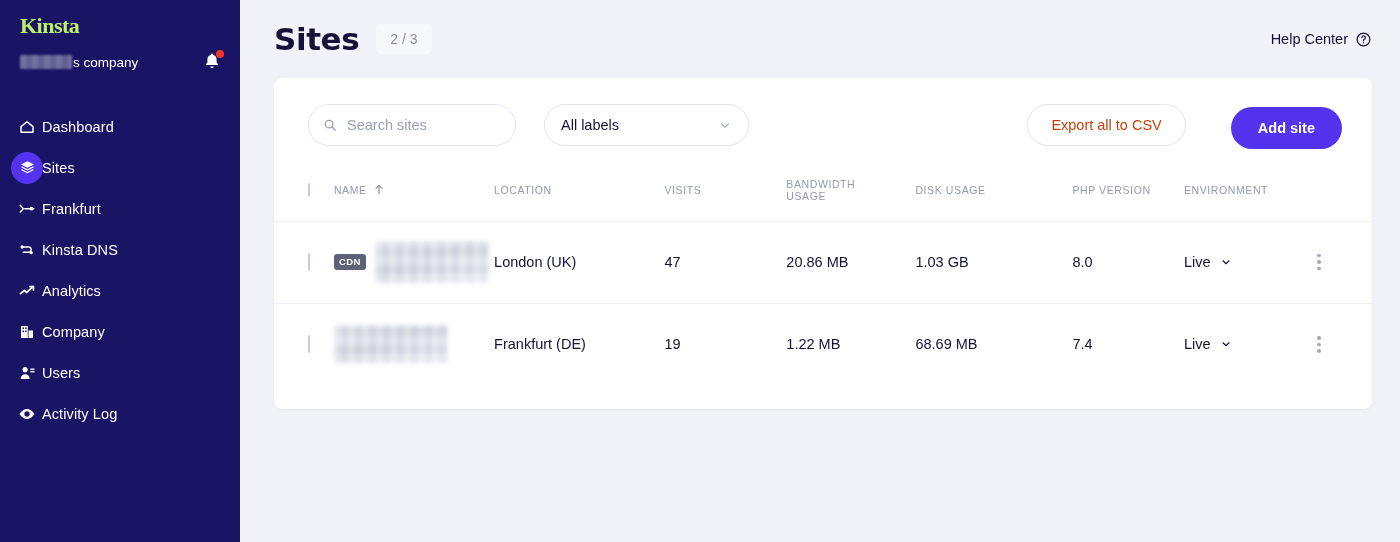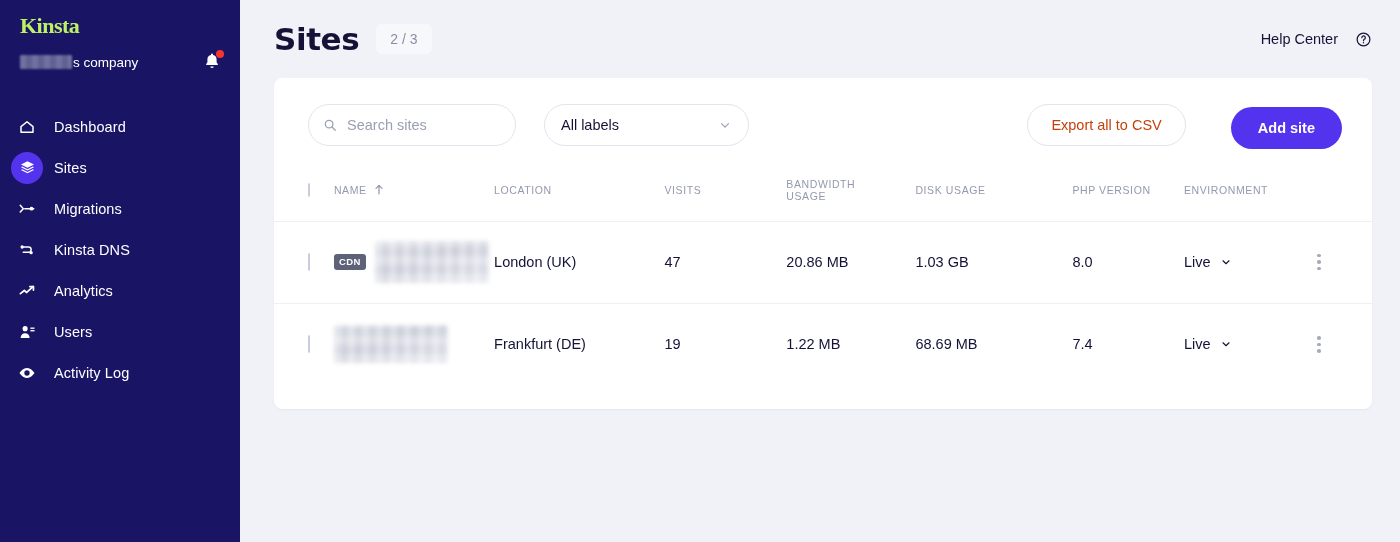--- a/index.html
+++ b/index.html
@@ -57,21 +57,21 @@
   .bell-dot {
     position: absolute; top: -1px; right: -2px;
     width: 8px; height: 8px; border-radius: 50%;
     background: #f2372f;
   }
   .nav { margin-top: 26px; }
   .nav-item {
     display: flex; align-items: center;
     height: 41px;
     padding-left: 14px;
-    gap: 14px;
+    gap: 2px;
     cursor: pointer;
     position: relative;
   }
   .nav-icon {
     width: 26px; height: 26px;
     display: flex; align-items: center; justify-content: center;
     flex: 0 0 26px;
   }
   .nav-item.active .nav-icon {
     background: #5333ed;
@@ -106,21 +106,21 @@
   .count-chip {
     margin-left: 17px;
     background: #f7f8fb;
     border-radius: 6px;
     padding: 7px 14px;
     font-size: 14px;
     color: #8a8fa3;
   }
   .topbar-spacer { flex: 1; }
   .help-center {
-    display: flex; align-items: center; gap: 17px;
+    display: flex; align-items: center; gap: 7px;
     font-size: 14.5px; color: #141337;
     cursor: pointer;
   }
 
   
   .card {
     margin: 0 28px 0 34px;
     background: #ffffff;
     border-radius: 8px;
     height: 331px;
@@ -287,21 +287,21 @@
       </div>
 
       <div class="nav-item">
         <span class="nav-icon">
           <svg width="18" height="18" viewBox="0 0 24 24" fill="none" stroke="#ffffff" stroke-width="2" stroke-linecap="round">
             <path d="M3 7l4 4.5L3 16"></path>
               <path d="M9 11.5h12"></path>
             <circle cx="18" cy="11.5" r="2.6" fill="#ffffff" stroke="none"></circle>
           </svg>
         </span>
-        <span class="nav-label">Migrations</span>
+        <span class="nav-label">Frankfurt</span>
       </div>
 
       <div class="nav-item">
         <span class="nav-icon">
           <svg width="18" height="18" viewBox="0 0 24 24" fill="none" stroke="#ffffff" stroke-width="2" stroke-linecap="round">
             <path d="M5 8h9a3.5 3.5 0 0 1 0 7H7"></path>
             <circle cx="5.5" cy="8" r="2.2" fill="#ffffff" stroke="none"></circle>
             <circle cx="17.5" cy="15.5" r="2.2" fill="#ffffff" stroke="none"></circle>
           </svg>
         </span>
@@ -311,20 +311,33 @@
       <div class="nav-item">
         <span class="nav-icon">
           <svg width="19" height="19" viewBox="0 0 24 24" fill="none" stroke="#ffffff" stroke-width="2.2" stroke-linecap="round" stroke-linejoin="round">
             <path d="M3 16l5-4 3 2.5L19 7"></path>
             <path d="M15 7h4.5v4.5"></path>
           </svg>
         </span>
         <span class="nav-label">Analytics</span>
       </div>
 
+      <div class="nav-item">
+        <span class="nav-icon">
+          <svg width="18" height="18" viewBox="0 0 24 24" fill="#ffffff">
+            <path d="M4 4h9v16H4z"></path>
+            <rect x="14" y="10" width="6" height="10"></rect>
+            <rect x="6" y="6" width="2" height="2" fill="#1a1464"></rect>
+            <rect x="9.5" y="6" width="2" height="2" fill="#1a1464"></rect>
+            <rect x="6" y="10" width="2" height="2" fill="#1a1464"></rect>
+            <rect x="9.5" y="10" width="2" height="2" fill="#1a1464"></rect>
+          </svg>
+        </span>
+        <span class="nav-label">Company</span>
+      </div>
 
       <div class="nav-item">
         <span class="nav-icon">
           <svg width="18" height="18" viewBox="0 0 24 24" fill="#ffffff">
             <circle cx="9.5" cy="7.5" r="3.4"></circle>
             <path d="M3.5 20c0-3.6 2.7-6.2 6-6.2s6 2.6 6 6.2z"></path>
             <rect x="16.5" y="6" width="5.5" height="1.8"></rect>
             <rect x="16.5" y="9.4" width="5.5" height="1.8"></rect>
           </svg>
         </span>

